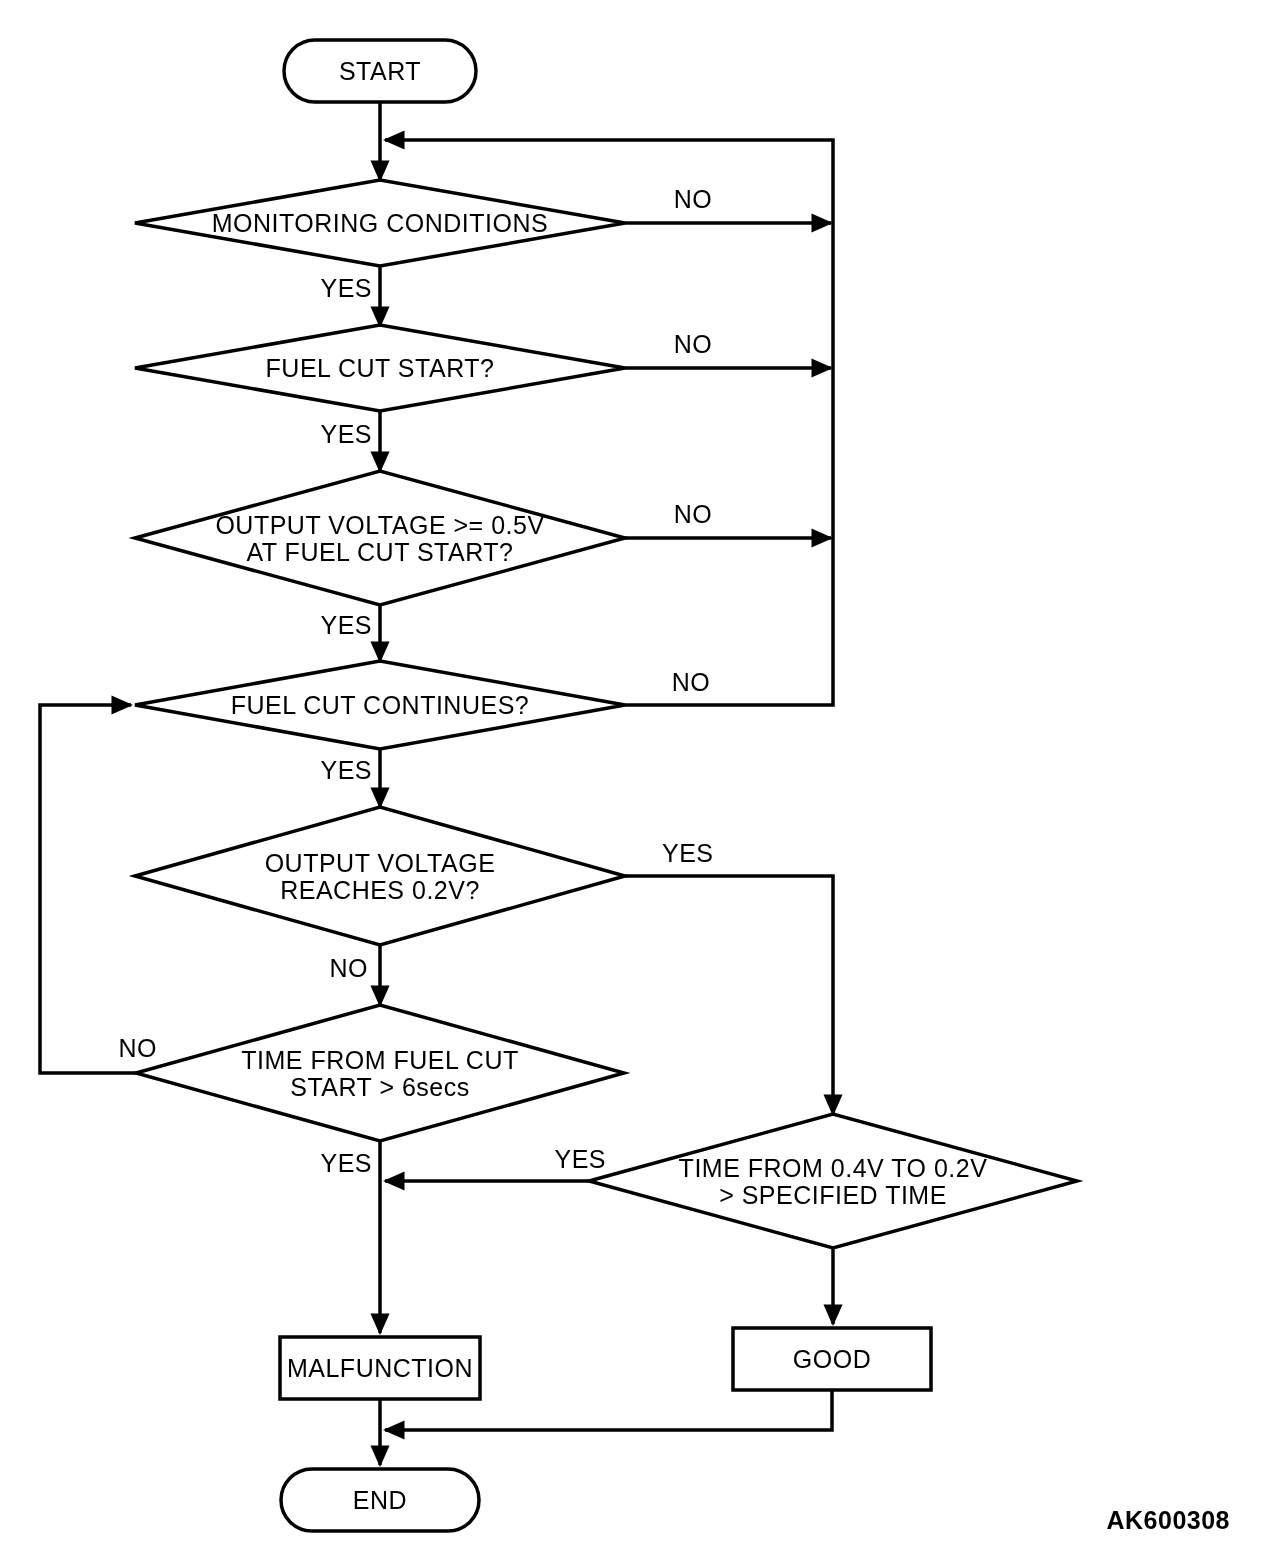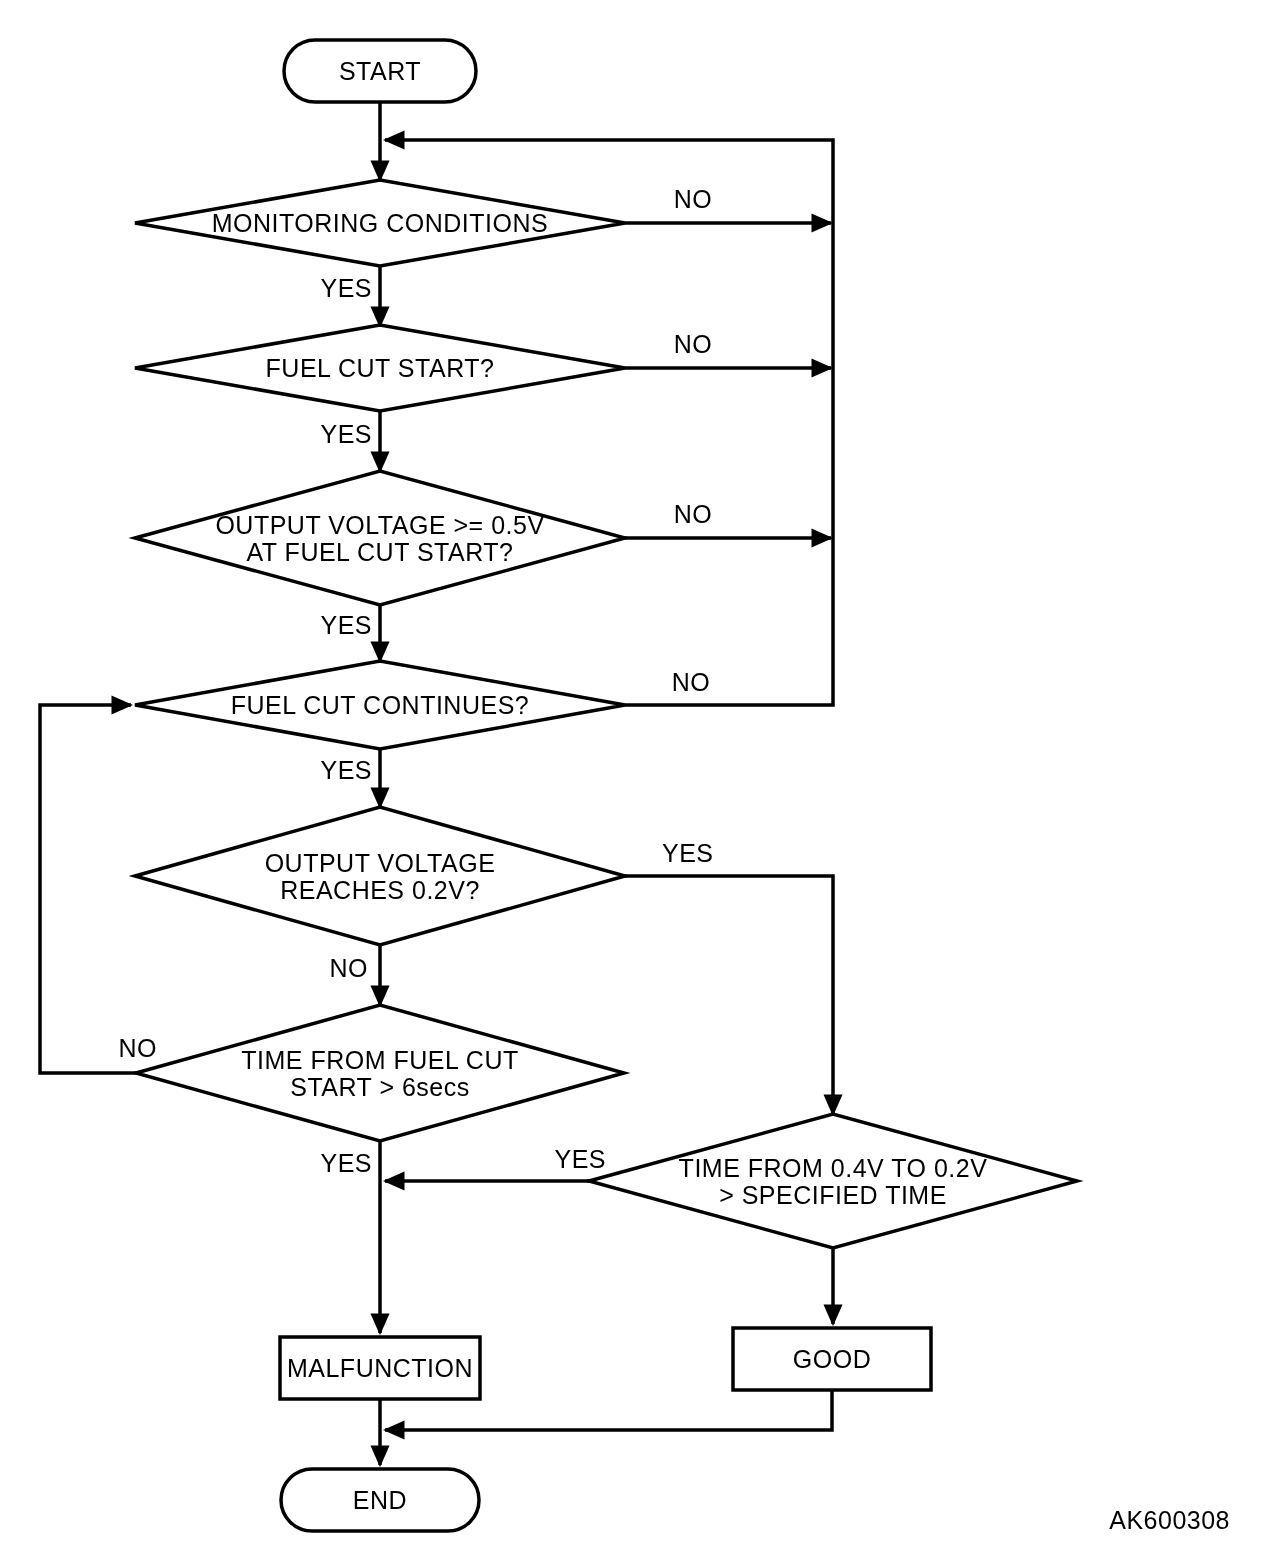--- a/index.html
+++ b/index.html
@@ -37,21 +37,21 @@
     fill: #000000;
     font-family: "Liberation Sans", sans-serif;
     font-size: 25px;
     letter-spacing: 0.5px;
   }
   .figure-code {
     position: absolute;
     top: 1506px;
     right: 34px;
     font-size: 25px;
-    font-weight: normal;
+    font-weight: bold;
     color: #000000;
     letter-spacing: 0.5px;
   }
 </style>
 </head>
 <body>
 
 <div class="stage">
   <svg class="flowchart" id="flowchart-svg" viewBox="0 0 1264 1554" aria-label="flowchart">
     <defs>

